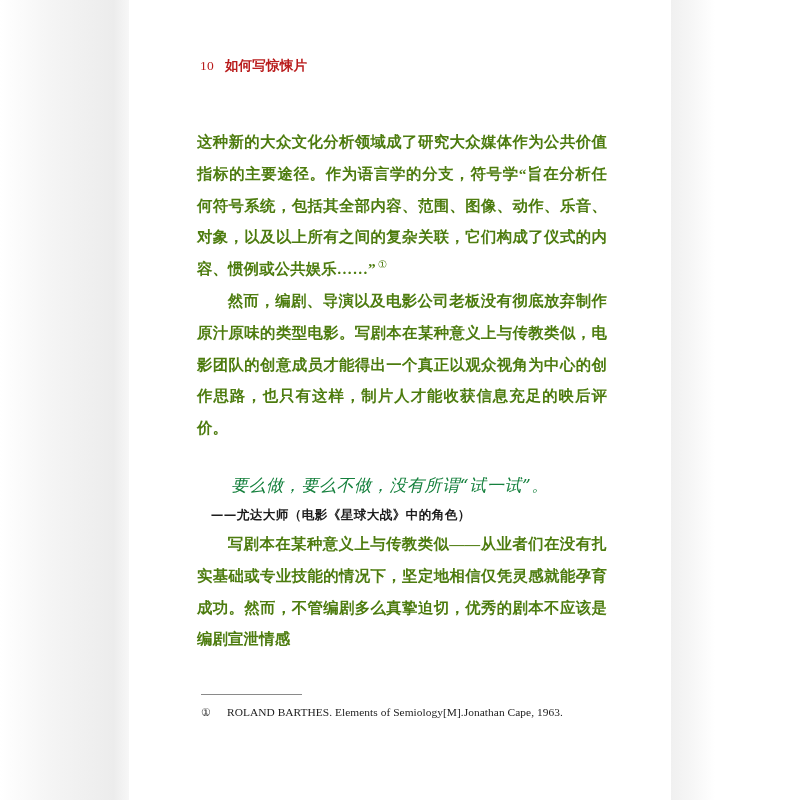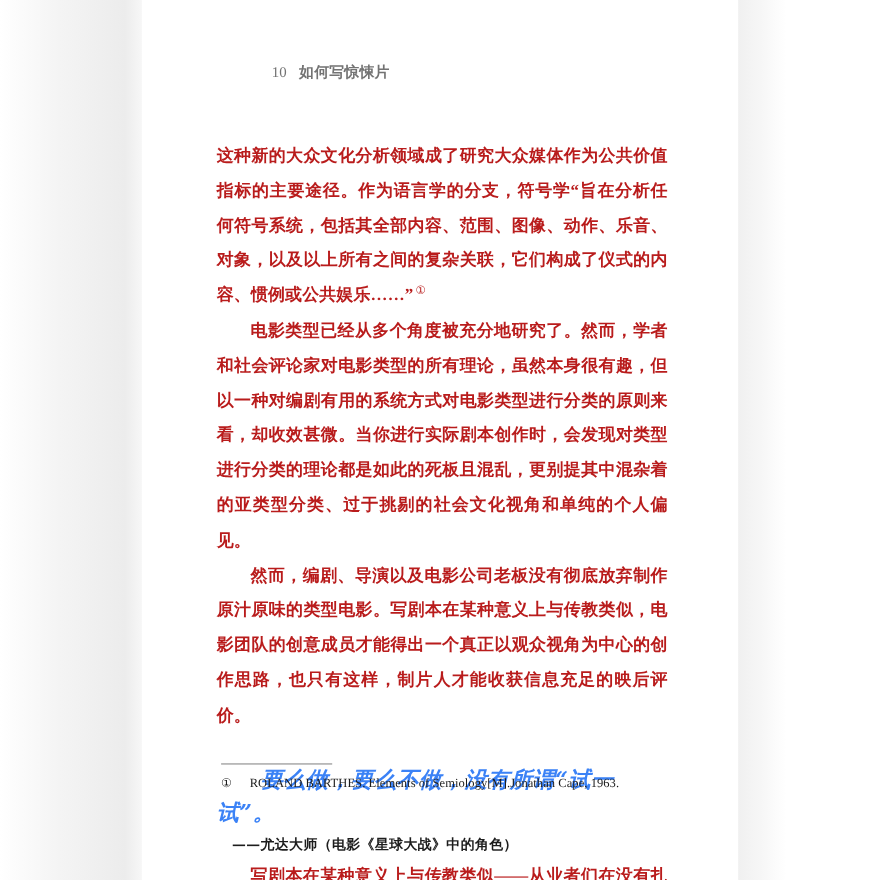--- a/index.html
+++ b/index.html
@@ -49,24 +49,23 @@
     height: 800px;
     background: #ffffff;
   }
 
   
   .running-head {
     position: absolute;
     left: 71px;
     top: 57px;
     font-size: 13.5px;
-    color: #737373;
+    color: #b91c1c;
     letter-spacing: 0.2px;
     white-space: nowrap;
-    margin-left: 47px;
   }
   .running-head .folio {
     font-family: "Liberation Serif", serif;
     margin-right: 11px;
   }
   .running-head .title {
     font-family: "Liberation Serif", "DejaVu Serif", serif;
     font-weight: 600;
   }
 
@@ -75,21 +74,21 @@
     position: absolute;
     left: 68px;
     top: 126px;
     width: 410px;
   }
 
   p.body {
     margin: 0;
     font-size: 15.4px;
     line-height: 31.8px;
-    color: #b91c1c;
+    color: #4d7c0f;
     text-align: justify;
     text-justify: inter-ideograph;
     text-indent: 2em;
     font-weight: 600;
     letter-spacing: 0.15px;
   }
   p.body.no-indent { text-indent: 0; }
 
   sup.fn-ref {
     font-size: 10.5px;
@@ -98,25 +97,25 @@
     margin-left: 2px;
     font-weight: 400;
   }
 
   
   .quote-block {
     margin-top: 26px;
   }
   .quote-line {
     margin: 0;
-    font-size: 20px;
+    font-size: 17px;
     line-height: 30px;
-    color: #3b82f6;
+    color: #15803d;
     text-indent: 2em;
-    font-weight: 700;
+    font-weight: 400;
     font-style: italic;
     letter-spacing: 0.6px;
     font-family: "DejaVu Serif", "Liberation Serif", serif;
   }
   .quote-attr {
     margin: 2px 0 0 0;
     font-size: 12.6px;
     line-height: 26px;
     color: #1d1d1d;
     text-indent: 1.1em;
@@ -168,21 +167,20 @@
   <div class="page">
 
     <div class="running-head">
       <span class="folio">10</span><span class="title">如何写惊悚片</span>
     </div>
 
     <div class="textblock">
 
       <p class="body no-indent"><span>这种新的大众文化分析领域成了研究大众媒体作为公共价值指标的主要途径。作为语言学的分支，符号学“旨在分析任何符号系统，包括其全部内容、范围、图像、动作、乐音、对象，以及以上所有之间的复杂关联，它们构成了仪式的内容、惯例或公共娱乐……”</span><sup class="fn-ref">①</sup></p>
 
-      <p class="body">电影类型已经从多个角度被充分地研究了。然而，学者和社会评论家对电影类型的所有理论，虽然本身很有趣，但以一种对编剧有用的系统方式对电影类型进行分类的原则来看，却收效甚微。当你进行实际剧本创作时，会发现对类型进行分类的理论都是如此的死板且混乱，更别提其中混杂着的亚类型分类、过于挑剔的社会文化视角和单纯的个人偏见。</p>
 
       <p class="body">然而，编剧、导演以及电影公司老板没有彻底放弃制作原汁原味的类型电影。写剧本在某种意义上与传教类似，电影团队的创意成员才能得出一个真正以观众视角为中心的创作思路，也只有这样，制片人才能收获信息充足的映后评价。</p>
 
       <div class="quote-block">
         <p class="quote-line">要么做，要么不做，没有所谓“试一试”。</p>
         <p class="quote-attr">——尤达大师（电影《星球大战》中的角色）</p>
       </div>
 
       <p class="body after-quote">写剧本在某种意义上与传教类似——从业者们在没有扎实基础或专业技能的情况下，坚定地相信仅凭灵感就能孕育成功。然而，不管编剧多么真挚迫切，优秀的剧本不应该是编剧宣泄情感</p>
 

